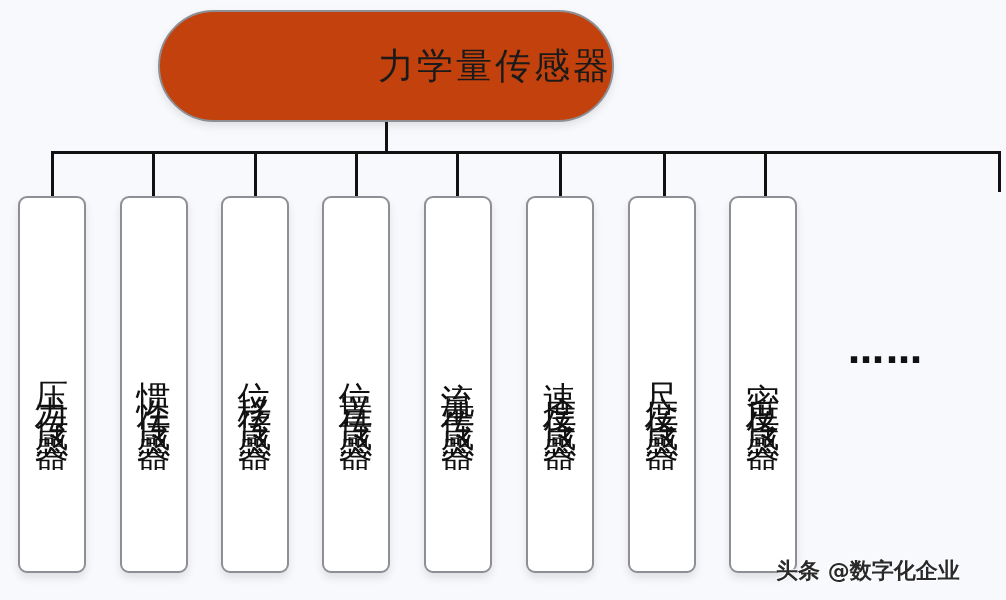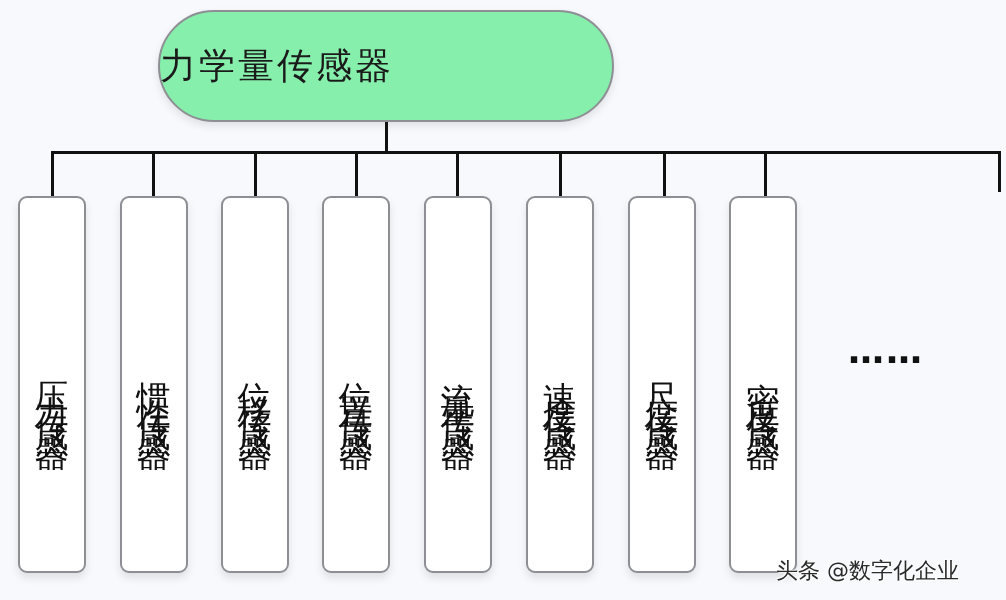--- a/index.html
+++ b/index.html
@@ -1,33 +1,33 @@
 <!DOCTYPE html>
 <html><head>
 <meta charset="utf-8">
 <style>
   html,body{margin:0;padding:0;}
   body{width:1006px;height:600px;background:#f7f9fc;position:relative;overflow:hidden;
        font-family:"DejaVu Sans","Liberation Sans",sans-serif;color:#111;}
   .root-box{position:absolute;left:158px;top:10px;width:456px;height:112px;box-sizing:border-box;
-       border:2px solid #8d8f94;border-radius:56px;background:#86efac;
+       border:2px solid #8d8f94;border-radius:56px;background:#c2410c;
        box-shadow:0 4px 8px rgba(0,0,0,0.10);
-       display:flex;align-items:center;justify-content:flex-start;}
+       display:flex;align-items:center;justify-content:flex-end;}
   .root-label{font-size:36px;letter-spacing:3px;color:#1a1a1a;}
   .line{position:absolute;background:#111;}
   .child{position:absolute;top:196px;width:68px;height:377px;box-sizing:border-box;
        border:2px solid #8d8f94;border-radius:9px;background:#ffffff;
        box-shadow:0 5px 8px rgba(0,0,0,0.10);
        display:flex;align-items:center;justify-content:center;}
   .child-label{writing-mode:vertical-rl;text-orientation:upright;font-size:34px;
        letter-spacing:14px;color:#111;line-height:1;margin-top:10px;}
   .ellipsis{position:absolute;left:848px;top:330px;font-size:36px;letter-spacing:2px;
        font-weight:bold;color:#111;}
   .watermark{position:absolute;left:776px;top:556px;font-size:22px;color:#2a2a2a;
-       text-shadow:1px 1px 1px #ffffff, -1px -1px 1px #ffffff;}
+       text-shadow:1px 1px 1px #ffffff, -1px -1px 1px #ffffff;font-weight:bold;}
 </style>
 </head>
 <body>
 
 <div class="root-box">
   <span class="root-label">力学量传感器</span>
 </div>
 
 <div class="line" style="left:385px;top:122px;width:3px;height:32px;"></div>
 <div class="line" style="left:51px;top:151px;width:950px;height:3px;"></div>

